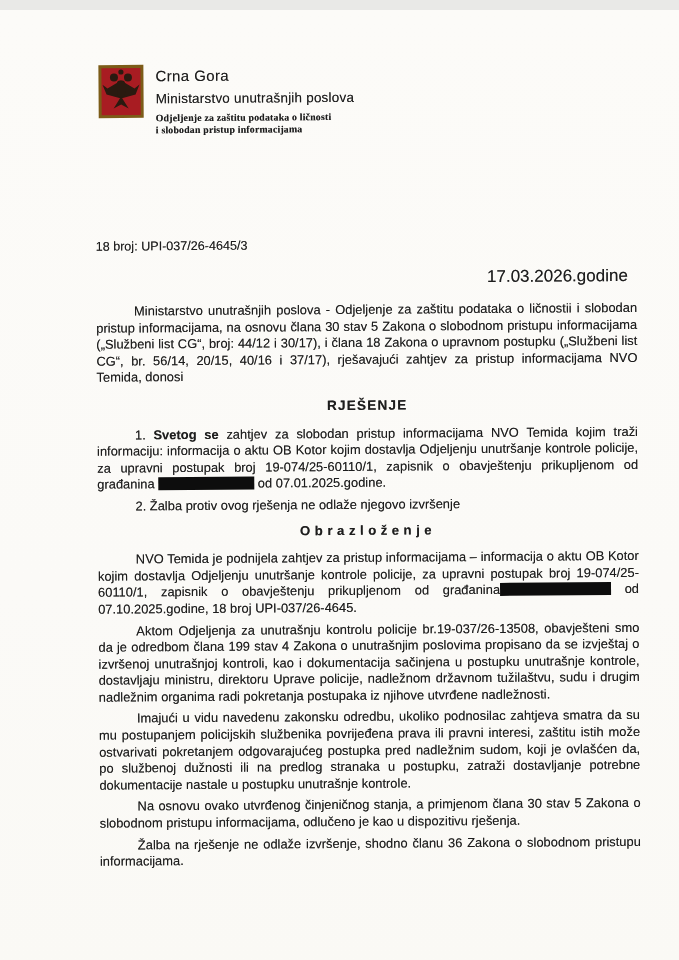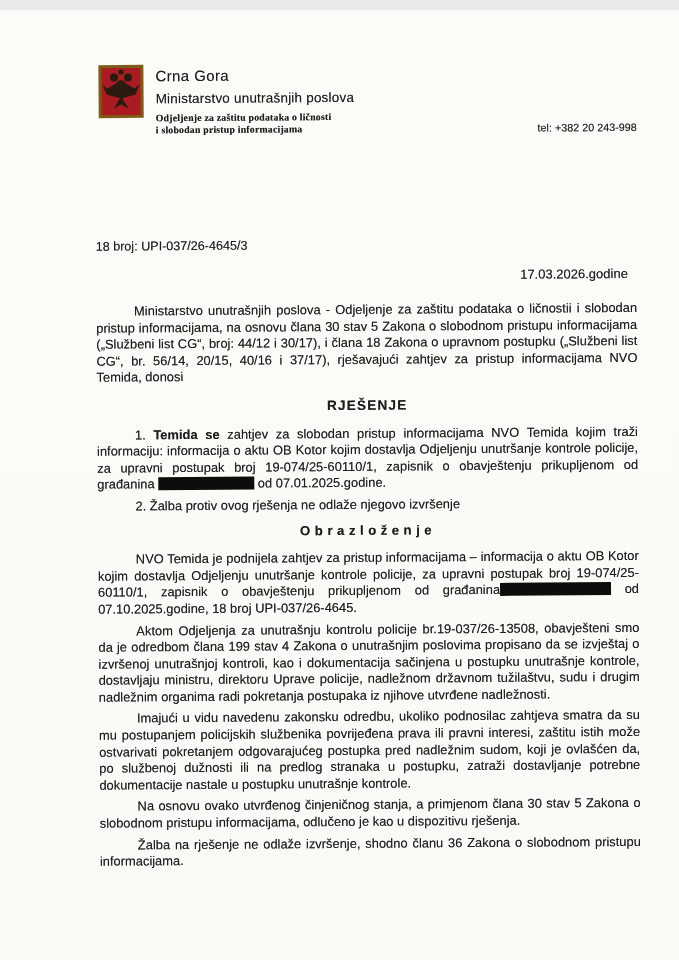--- a/index.html
+++ b/index.html
@@ -17,21 +17,21 @@
   .brand-text{padding-top:4px;}
   .country{font-size:15px;letter-spacing:.4px;}
   .ministry{font-size:13.5px;margin-top:7px;letter-spacing:.2px;}
   .dept{font-family:"Liberation Serif","DejaVu Serif",serif;font-weight:bold;
         font-size:9.8px;line-height:12px;margin-top:6px;letter-spacing:.2px;}
   .address{position:absolute;top:112px;right:40px;text-align:right;
            font-size:10.8px;line-height:15.5px;color:#262626;}
 
   
   .ref{position:absolute;top:228px;left:97px;font-size:12.6px;}
-  .date{position:absolute;top:258px;right:50px;font-size:13px;}
+  .date{position:absolute;top:258px;right:50px;font-size:17px;}
 
   
   .content{position:absolute;top:292px;left:97px;width:541px;
            font-size:12.9px;line-height:16.6px;text-align:justify;}
   .content p{margin:0 0 5px;text-indent:38px;}
   .title{text-align:center;font-weight:bold;font-size:13.6px;letter-spacing:1.2px;
          margin:13px 0 11px;}
   .sub{text-align:center;font-weight:bold;font-size:13.2px;letter-spacing:4.5px;
        margin:9px 0 11px;}
   .redact{display:inline-block;height:13px;vertical-align:middle;
@@ -64,34 +64,33 @@
         <div class="country">Crna Gora</div>
         <div class="ministry">Ministarstvo unutrašnjih poslova</div>
         <div class="dept">
           <div>Odjeljenje za zaštitu podataka o ličnosti</div>
           <div>i slobodan pristup informacijama</div>
         </div>
       </div>
     </div>
 
     <div class="address">
-      <div>tel: +382 20 243-998</div>
     </div>
 
     <div class="ref">18 broj: UPI-037/26-4645/3</div>
     <div class="date">17.03.2026.godine</div>
 
     <div class="content">
 
       <p>Ministarstvo unutrašnjih poslova - Odjeljenje za zaštitu podataka o ličnostii i slobodan pristup informacijama, na osnovu člana 30 stav 5 Zakona o slobodnom pristupu informacijama („Službeni list CG“, broj: 44/12 i 30/17), i člana 18 Zakona o upravnom postupku („Službeni list CG“, br. 56/14, 20/15, 40/16 i 37/17), rješavajući zahtjev za pristup informacijama NVO Temida, donosi</p>
 
       <div class="title">RJEŠENJE</div>
 
       <p><span>1.</span>
-        <b>Temida se</b>
+        <b>Svetog se</b>
         <span>zahtjev za slobodan pristup informacijama NVO Temida kojim traži informaciju: informacija o aktu OB Kotor kojim dostavlja Odjeljenju unutršanje kontrole policije, za upravni postupak broj 19-074/25-60110/1, zapisnik o obavještenju prikupljenom od građanina</span>
         <span class="redact w1"></span>
         <span>od 07.01.2025.godine.</span></p>
 
       <p>2. Žalba protiv ovog rješenja ne odlaže njegovo izvršenje</p>
 
       <div class="sub">Obrazloženje</div>
 
       <p><span>NVO Temida je podnijela zahtjev za pristup informacijama – informacija o aktu OB Kotor kojim dostavlja Odjeljenju unutršanje kontrole policije, za upravni postupak broj 19-074/25-60110/1, zapisnik o obavještenju prikupljenom od građanina</span><span class="redact w2"></span>
         <span>od 07.10.2025.godine, 18 broj UPI-037/26-4645.</span></p>

